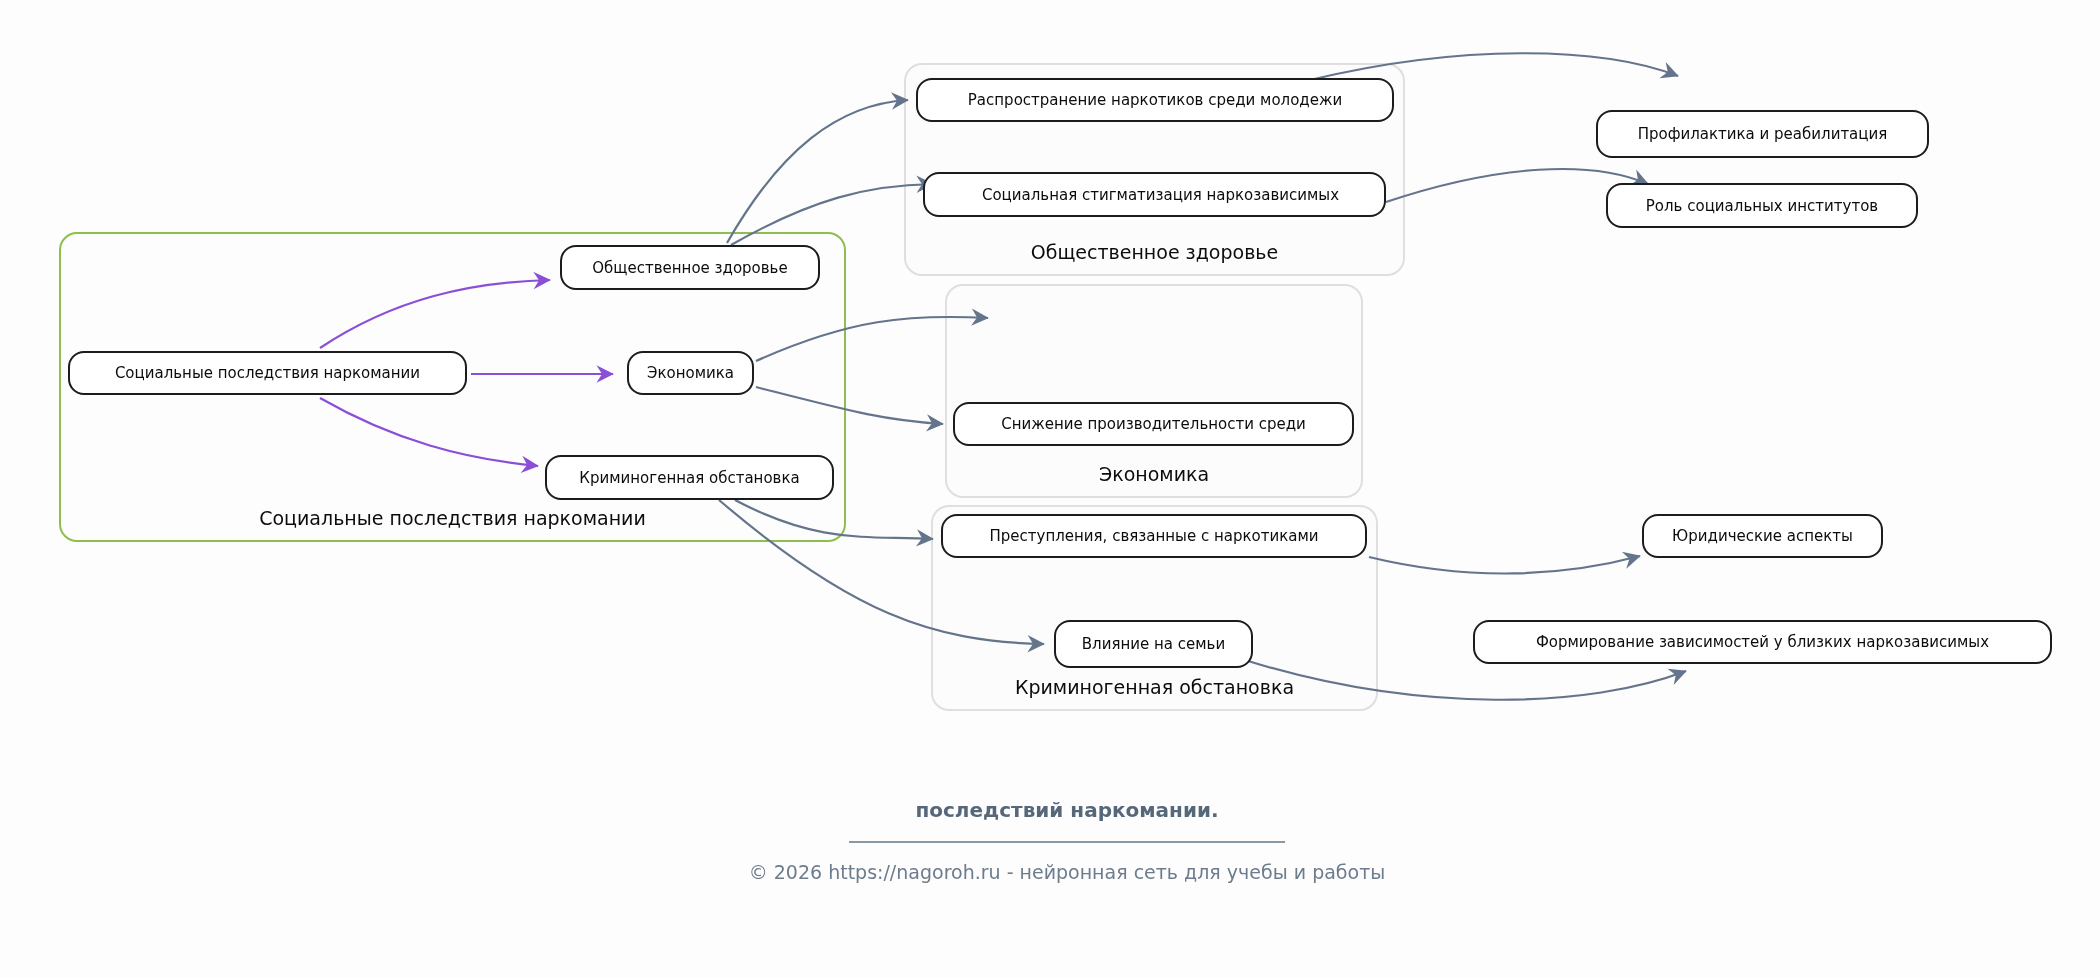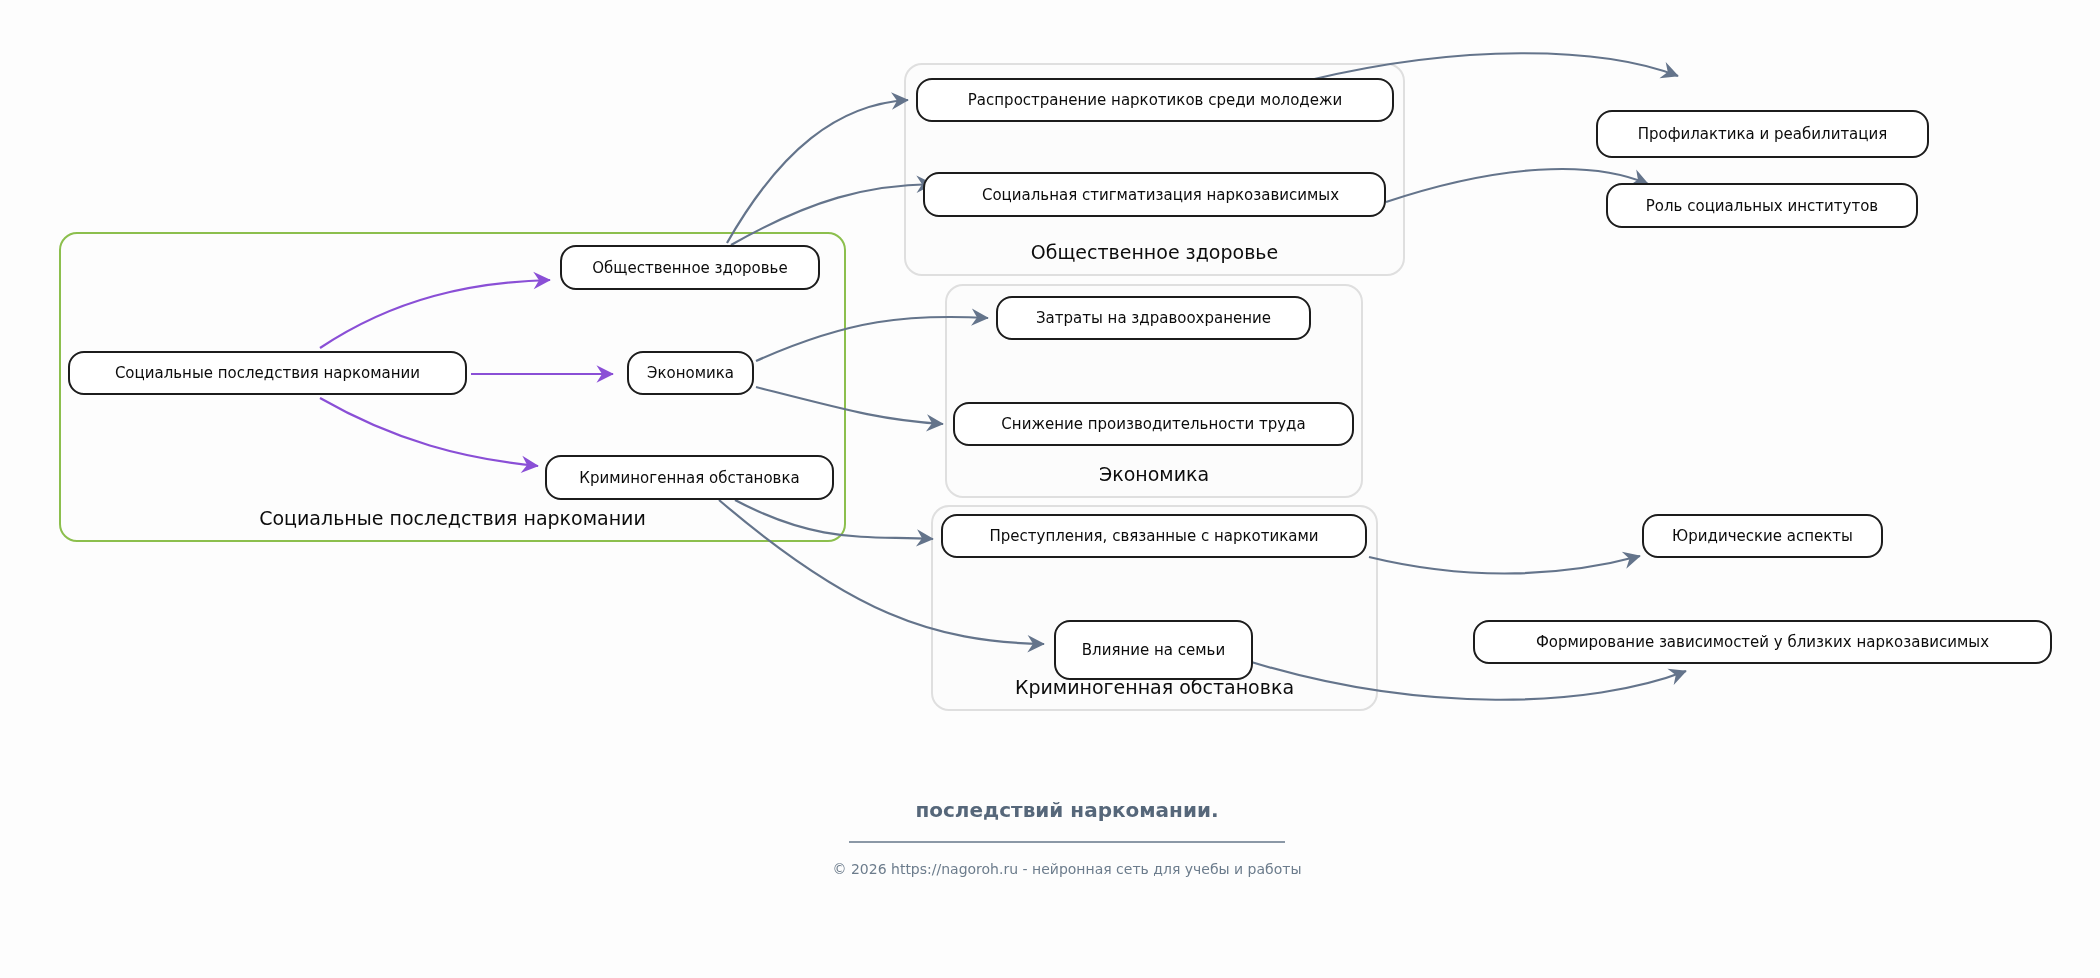--- a/index.html
+++ b/index.html
@@ -45,21 +45,21 @@
   }
   .footer-caption{
     font-size:20px;font-weight:bold;color:#56677a;line-height:25px;
   }
   .footer-divider{
     width:436px;height:0;border-top:2px solid #8b98a6;
     margin:18px auto 0 auto;
   }
   .footer-copy{
     margin-top:18px;
-    font-size:14px;color:#6c7c8c;
+    font-size:19px;color:#6c7c8c;
   }
 </style>
 </head>
 <body>
 
 <div class="canvas">
 
   <div class="group green" style="left:59px;top:232px;width:787px;height:310px;">
     <div class="group-label">Социальные последствия наркомании</div>
   </div>
@@ -101,25 +101,24 @@
   <div class="node" style="left:560px;top:245px;width:260px;height:45px;">Общественное здоровье</div>
   <div class="node" style="left:627px;top:351px;width:127px;height:44px;">Экономика</div>
   <div class="node" style="left:545px;top:455px;width:289px;height:45px;">Криминогенная обстановка</div>
 
   <div class="node" style="left:916px;top:78px;width:478px;height:44px;">Распространение наркотиков среди молодежи</div>
   <div class="node" style="left:923px;top:172px;width:463px;height:45px;padding-left:12px;">Социальная стигматизация наркозависимых</div>
 
   <div class="node" style="left:1596px;top:78px;width:333px;height:48px;margin-top:32px;">Профилактика и реабилитация</div>
   <div class="node" style="left:1606px;top:183px;width:312px;height:45px;">Роль социальных институтов</div>
 
-  <div class="node" style="left:996px;top:296px;width:315px;height:44px;">Затраты на здравоохранение</div>
-  <div class="node" style="left:953px;top:402px;width:401px;height:44px;">Снижение производительности труда</div>
+  <div class="node" style="left:953px;top:402px;width:401px;height:44px;">Снижение производительности среди</div>
 
   <div class="node" style="left:941px;top:514px;width:426px;height:44px;">Преступления, связанные с наркотиками</div>
-  <div class="node" style="left:1054px;top:620px;width:199px;height:60px;">Влияние на семьи</div>
+  <div class="node" style="left:1054px;top:620px;width:199px;height:48px;">Влияние на семьи</div>
 
   <div class="node" style="left:1642px;top:514px;width:241px;height:44px;">Юридические аспекты</div>
   <div class="node" style="left:1473px;top:620px;width:579px;height:44px;">Формирование зависимостей у близких наркозависимых</div>
 
   <div class="footer">
     <div class="footer-caption">
       <div>последствий наркомании.</div>
     </div>
     <div class="footer-divider"></div>
     <div class="footer-copy">© 2026 https://nagoroh.ru - нейронная сеть для учебы и работы</div>

